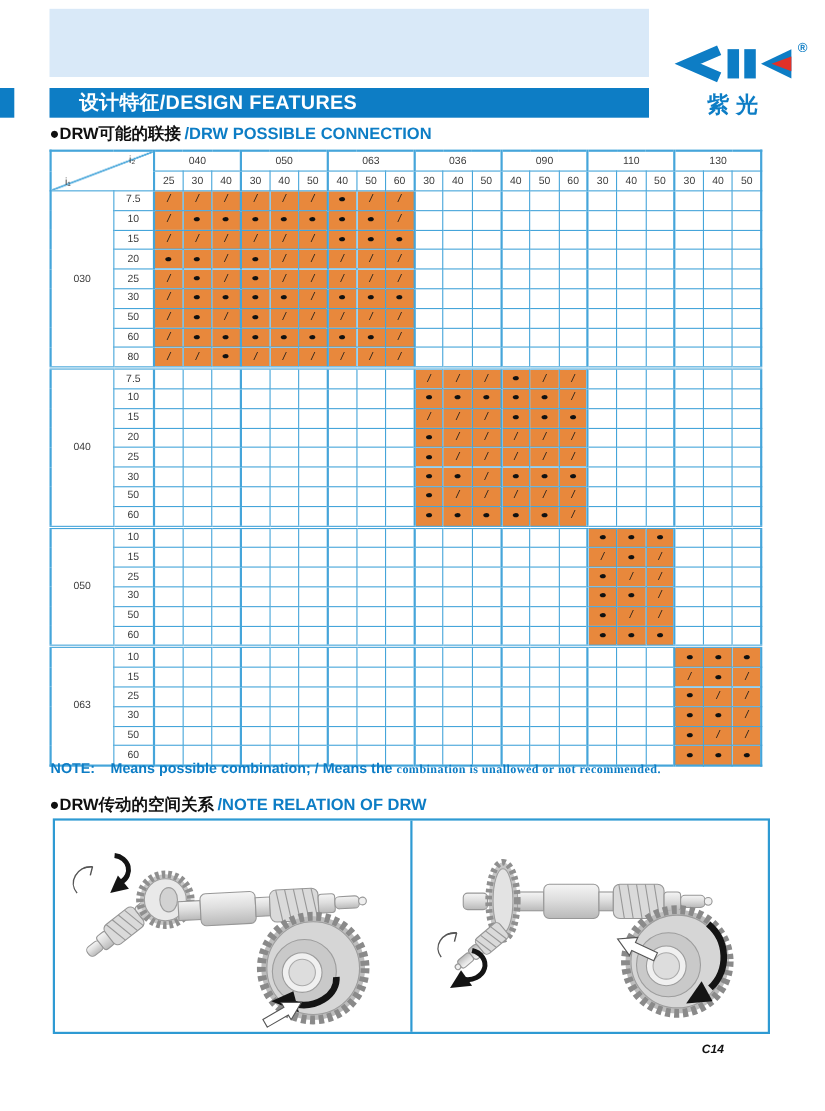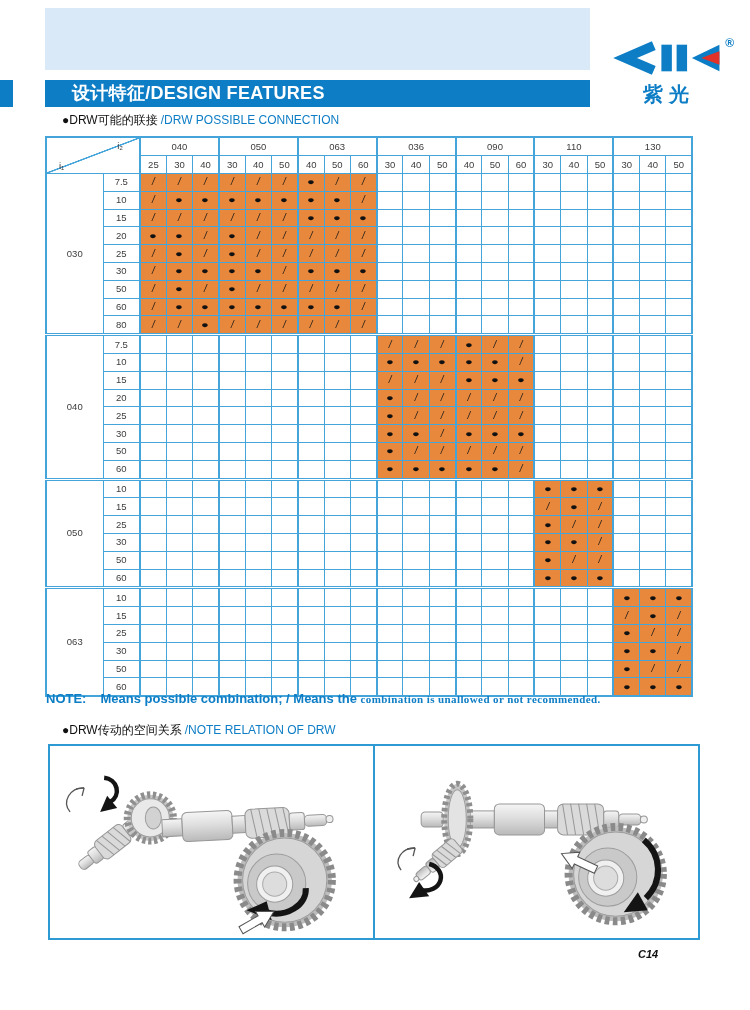--- a/index.html
+++ b/index.html
@@ -11,21 +11,21 @@
   .banner{position:absolute;left:45px;top:80px;width:545px;height:27px;background:#0d7dc5;
           color:#fff;font-size:18px;font-weight:bold;line-height:27px;padding-left:27px;
           box-sizing:border-box;letter-spacing:.3px;}
 
   .logo{position:absolute;left:604px;top:40px;width:130px;text-align:center;}
   .logo-mark-wrap{position:relative;display:inline-block;}
   .logo-r{position:absolute;top:-4px;right:-6px;color:#0d7dc5;font-size:12px;font-weight:bold;}
   .logo-cn{color:#0d7dc5;font-size:20px;font-weight:bold;letter-spacing:6px;margin-top:1px;
            font-family:"DejaVu Sans","Liberation Sans",sans-serif;}
 
-  .sec-title{position:absolute;left:62px;font-size:12px;font-weight:normal;color:#101010;white-space:nowrap;}
+  .sec-title{position:absolute;left:45px;font-size:15px;font-weight:bold;color:#101010;white-space:nowrap;}
   .sec-title .en{color:#0d7dc5;margin-left:3px;}
   #sec1{top:112px;}
   #sec2{top:722px;}
 
   table.conn{position:absolute;left:45px;top:136px;border-collapse:collapse;table-layout:fixed;
              border:2px solid #45a5da;background:#fff;}
   .conn th,.conn td{border:1px solid #45a5da;padding:0;text-align:center;color:#3c3c3c;
                     font-weight:normal;overflow:hidden;white-space:nowrap;}
   .conn thead th{height:17px;font-size:9.5px;}
   .conn tbody td,.conn tbody th{height:16.8px;font-size:9.5px;line-height:16px;}

